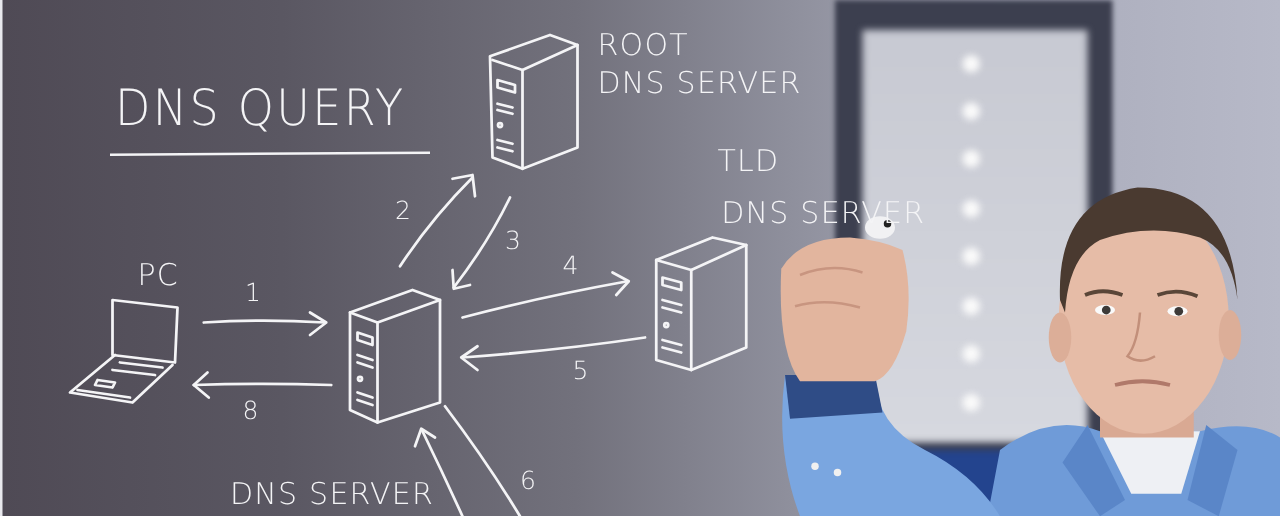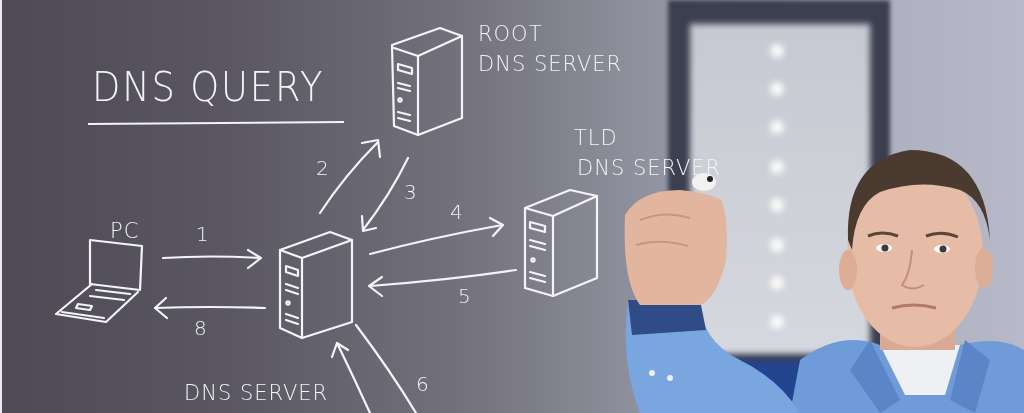--- a/index.html
+++ b/index.html
@@ -7,21 +7,21 @@
   .stage {
     position:relative; width:1024px; height:413px; overflow:hidden;
     background: linear-gradient(90deg, #4f4a55 0%, #5a5762 22%, #72717c 45%, #8f909d 62%, #a9abba 78%, #b7b9c8 100%);
   }
   .stage::before {
     content:""; position:absolute; left:0; top:0; width:2px; height:100%; background:#e9e9ee;
   }
   .chalk { position:absolute; color:#f4f4f6; font-family:"DejaVu Sans", sans-serif; font-weight:300; letter-spacing:1px; white-space:nowrap; }
   .title { left:92px; top:64px; font-size:40px; letter-spacing:2px; transform:scaleX(0.92); transform-origin:left; }
   .title-underline { position:absolute; left:88px; top:122px; width:256px; height:2px; background:#f4f4f6; transform:rotate(-0.4deg); }
-  .label { font-size:21px; }
+  .label { font-size:24px; }
   .num { font-size:20px; }
   svg.draw { position:absolute; left:0; top:0; }
   .rack {
     position:absolute; left:668px; top:0; width:222px; height:413px;
     background:#3c3f4f; filter:blur(2px);
   }
   .rack-inner {
     position:absolute; left:690px; top:24px; width:180px; height:330px;
     background:linear-gradient(180deg,#c7c9d2,#d6d8df); filter:blur(3px);
   }
@@ -170,28 +170,28 @@
 
     <g>
       <path d="M370 413 Q355 380 338 345"></path>
       <path d="M332 357 L337 343 L348 350"></path>
     </g>
   </svg>
 
   <div class="chalk title">DNS QUERY</div>
   <div class="title-underline"></div>
 
-  <div class="chalk label" style="left:110px;top:219px;">PC</div>
+  <div class="chalk label" style="left:110px;top:206px;">PC</div>
 
   <div class="chalk label" style="left:184px;top:381px;">DNS SERVER</div>
 
   <div class="chalk label" style="left:478px;top:22px;">ROOT</div>
   <div class="chalk label" style="left:478px;top:52px;">DNS SERVER</div>
 
-  <div class="chalk label" style="left:574px;top:126px;">TLD</div>
+  <div class="chalk label" style="left:574px;top:115px;">TLD</div>
   <div class="chalk label" style="left:577px;top:156px;">DNS SERVER</div>
 
   <div class="chalk num" style="left:196px;top:222px;">1</div>
   <div class="chalk num" style="left:316px;top:156px;">2</div>
   <div class="chalk num" style="left:404px;top:180px;">3</div>
   <div class="chalk num" style="left:450px;top:200px;">4</div>
   <div class="chalk num" style="left:458px;top:284px;">5</div>
   <div class="chalk num" style="left:416px;top:372px;">6</div>
   <div class="chalk num" style="left:194px;top:316px;">8</div>
 

